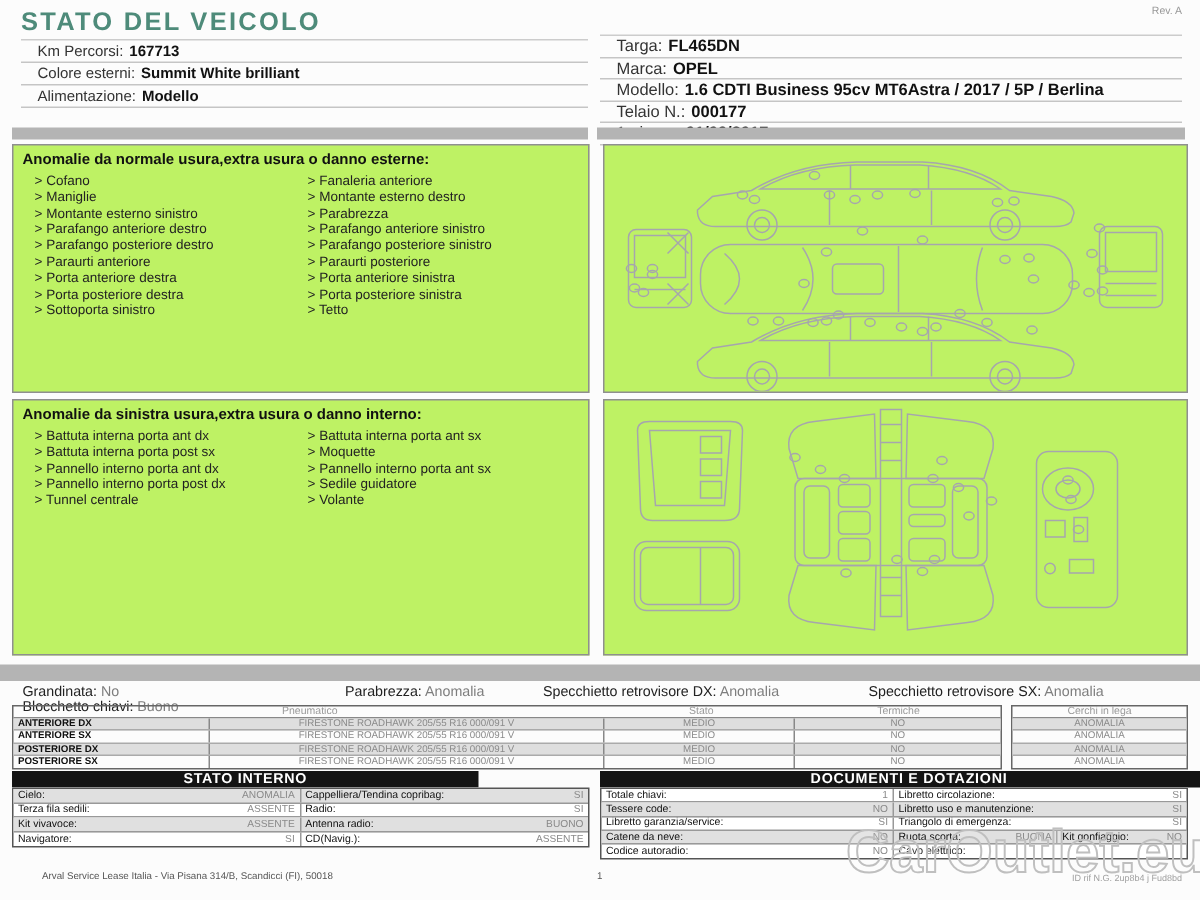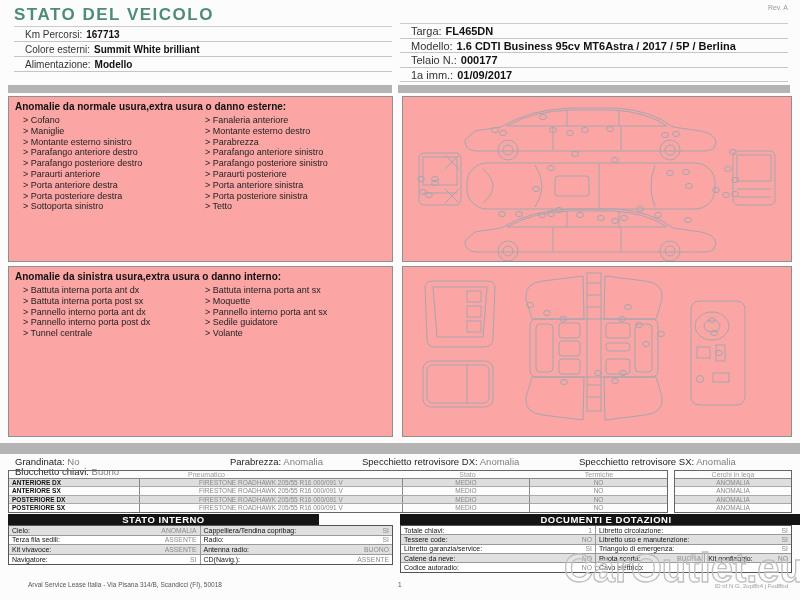--- a/index.html
+++ b/index.html
@@ -16,21 +16,21 @@
   .hdr-left .kv-row { font-size:10px; padding:2px 0 1px 0; }
   .hdr-right .kv-row { font-size:11px; padding:1px 0 0.5px 0; }
   .kv-row .lbl { color:#333; margin-right:4px;padding-left:11px; }
   .kv-row .val { font-weight:bold; color:#111; }
 
   .grey-bar { position:absolute; background:#b4b4b4; height:8px; }
   .gb1a { left:8px; top:85px; width:384px; }
   .gb1b { left:398px; top:85px; width:392px; }
   .gb2 { left:0px; top:443px; width:800px; height:11px; }
 
-  .sec { position:absolute; border:1px solid #8f8f8f; background:#fca5a5; overflow:hidden; }
+  .sec { position:absolute; border:1px solid #8f8f8f; background:#bef264; overflow:hidden; }
   .sec-ext-list { left:8px; top:96px; width:385px; height:166px; }
   .sec-ext-diag { left:402px; top:96px; width:390px; height:166px; }
   .sec-int-list { left:8px; top:266px; width:385px; height:171px; }
   .sec-int-diag { left:402px; top:266px; width:390px; height:171px; }
   .sec-title { font-size:10px; font-weight:bold; margin:4px 6px 3px 6px; color:#111; }
   .anom-cols { display:flex; }
   .anom-col { list-style:none; font-size:9px; line-height:10.8px; color:#222; }
   .anom-col.c1 { margin-left:14px; width:178px; }
   .anom-col.c2 { margin-left:4px; }
   .anom-col li::before { content:"> "; }
@@ -108,20 +108,24 @@
   <div class="kv-row">
       <span class="lbl">Alimentazione:</span>
       <span class="val">Modello</span>
     </div>
 </div>
 
 <div class="hdr-block hdr-right">
   <div class="kv-row">
       <span class="lbl">Targa:</span>
       <span class="val">FL465DN</span>
+    </div>
+  <div class="kv-row">
+      <span class="lbl">Marca:</span>
+      <span class="val">OPEL</span>
     </div>
   <div class="kv-row">
       <span class="lbl">Modello:</span>
       <span class="val">1.6 CDTI Business 95cv MT6Astra / 2017 / 5P / Berlina</span>
     </div>
   <div class="kv-row">
       <span class="lbl">Telaio N.:</span>
       <span class="val">000177</span>
     </div>
   <div class="kv-row">

